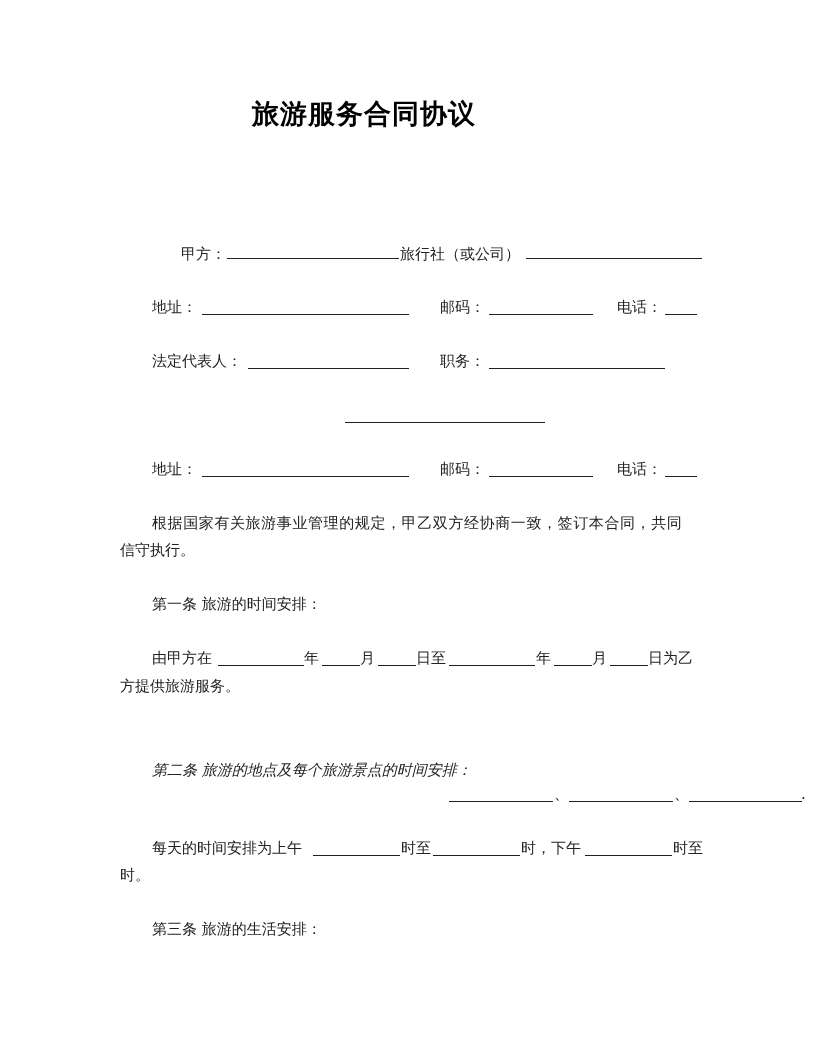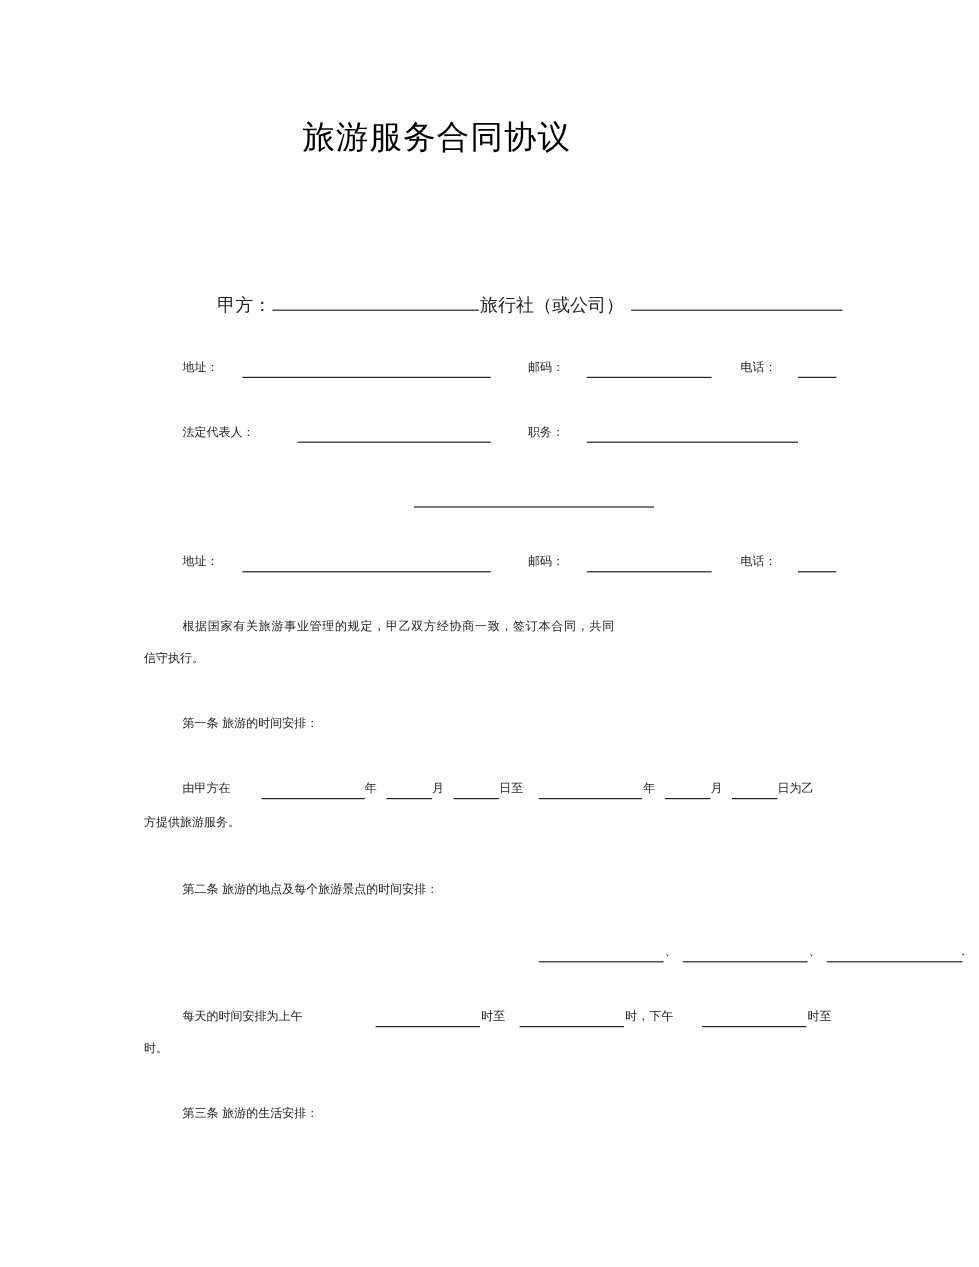--- a/index.html
+++ b/index.html
@@ -21,41 +21,41 @@
       width: 816px; height: 1056px;
       background: #fff;
     }
     .title {
       position: absolute;
       top: 96px;
       left: 0;
       width: 728px;
       text-align: center;
       font-family: "DejaVu Sans", "Liberation Sans", sans-serif;
-      font-weight: normal;
+      font-weight: bold;
       font-size: 27px;
       letter-spacing: 1px;
       color: #000;
     }
     .line {
       position: absolute;
       white-space: nowrap;
       font-size: 15px;
       line-height: 20px;
       color: #222;
       margin-left: 29px;
     }
     .blank {
       display: inline-block;
       border-bottom: 1px solid #222;
       height: 15px;
       vertical-align: baseline;
       margin: 0 1px;
     }
-    .abs { position: absolute; white-space: nowrap; font-size: 10px; line-height: 20px; color:#222; }
+    .abs { position: absolute; white-space: nowrap; font-size: 15px; line-height: 20px; color:#222; }
   </style>
 </head>
 <body>
 
 <div class="page">
 
   <div class="title">旅游服务合同协议</div>
 
   <div class="line" style="left:152px; top:243px;">
     <span>甲方：</span><span class="blank" style="width:172px;"></span><span>旅行社（或公司）</span><span class="blank" style="width:176px; margin-left:6px;"></span>
@@ -95,21 +95,21 @@
   <div class="abs blank" style="left:377px; top:650px; width:38px;"></div>
   <div class="abs" style="left:416px; top:648px;">日至</div>
   <div class="abs blank" style="left:448px; top:650px; width:86px;"></div>
   <div class="abs" style="left:536px; top:648px;">年</div>
   <div class="abs blank" style="left:553px; top:650px; width:38px;"></div>
   <div class="abs" style="left:592px; top:648px;">月</div>
   <div class="abs blank" style="left:609px; top:650px; width:38px;"></div>
   <div class="abs" style="left:648px; top:648px;">日为乙</div>
   <div class="abs" style="left:120px; top:676px;">方提供旅游服务。</div>
 
-  <div class="abs" style="left:152px; top:732px;">第二条  旅游的地点及每个旅游景点的时间安排：</div>
+  <div class="abs" style="left:152px; top:760px;font-style:italic;">第二条  旅游的地点及每个旅游景点的时间安排：</div>
 
   <div class="abs blank" style="left:448px; top:786px; width:104px;"></div>
   <div class="abs" style="left:554px; top:784px;">、</div>
   <div class="abs blank" style="left:568px; top:786px; width:104px;"></div>
   <div class="abs" style="left:674px; top:784px;">、</div>
   <div class="abs blank" style="left:688px; top:786px; width:113px;"></div>
   <div class="abs" style="left:801px; top:784px;">.</div>
 
   <div class="abs" style="left:152px; top:838px;">每天的时间安排为上午</div>
   <div class="abs blank" style="left:312px; top:840px; width:87px;"></div>

